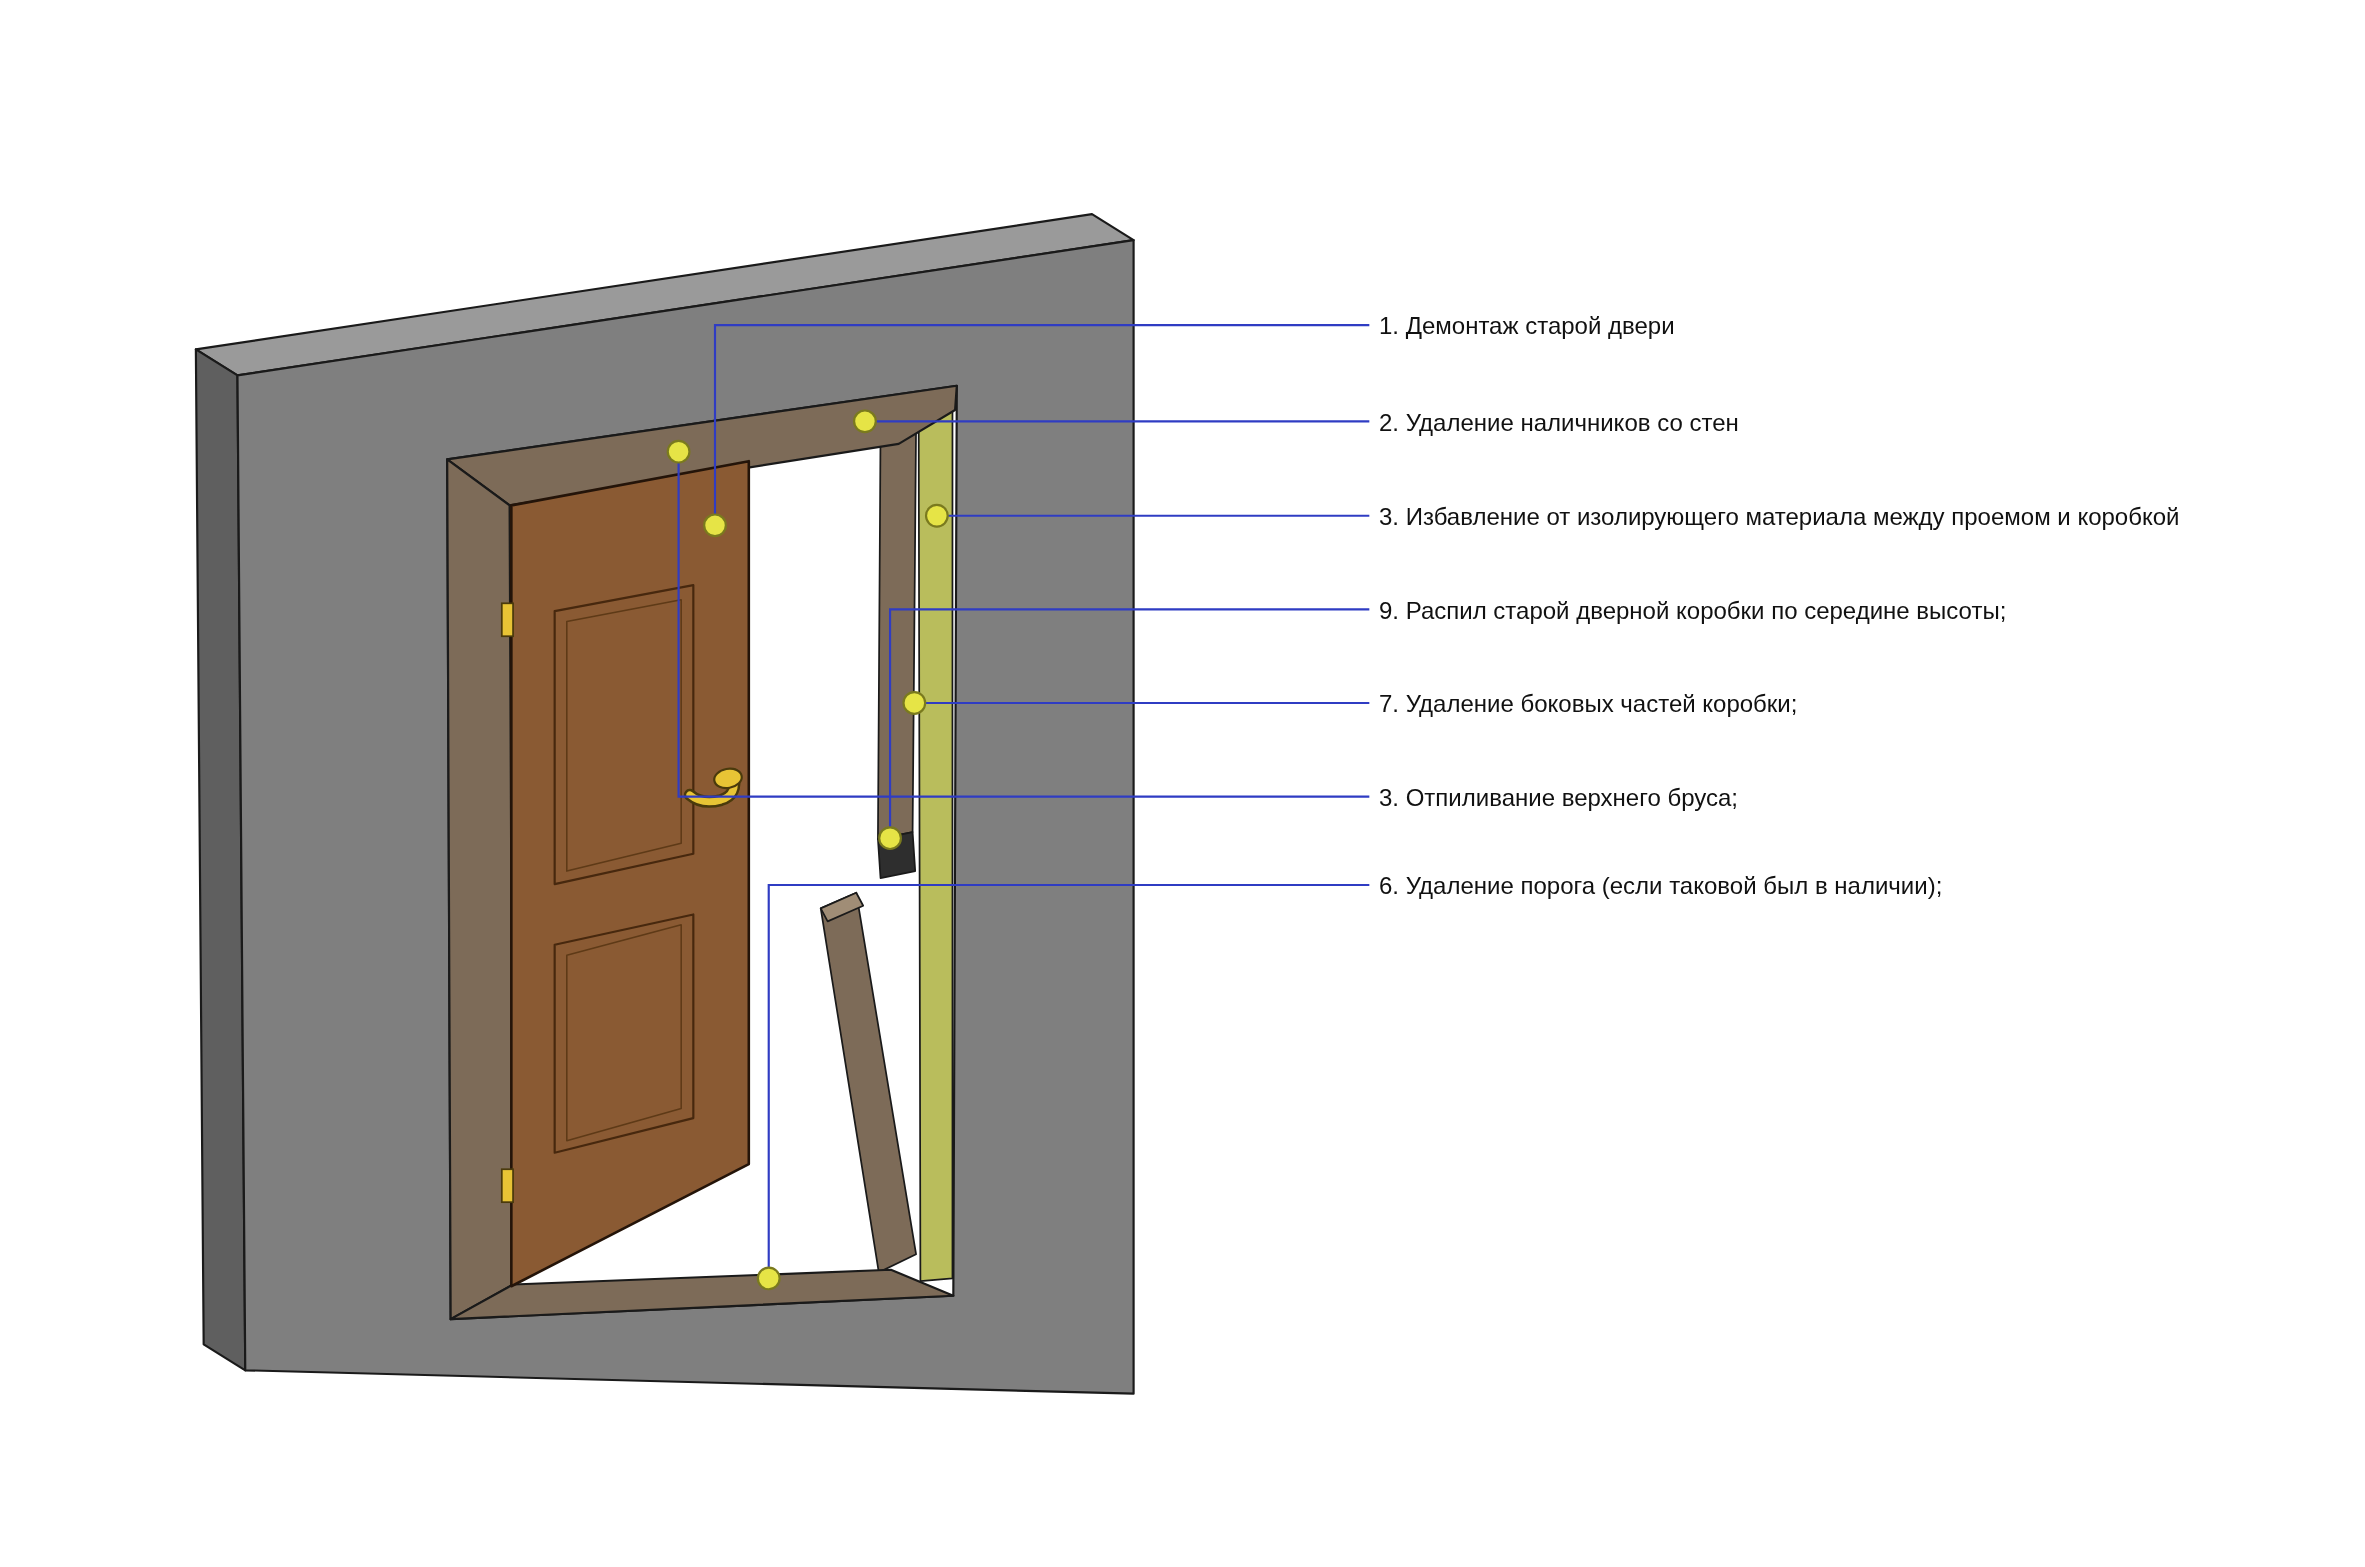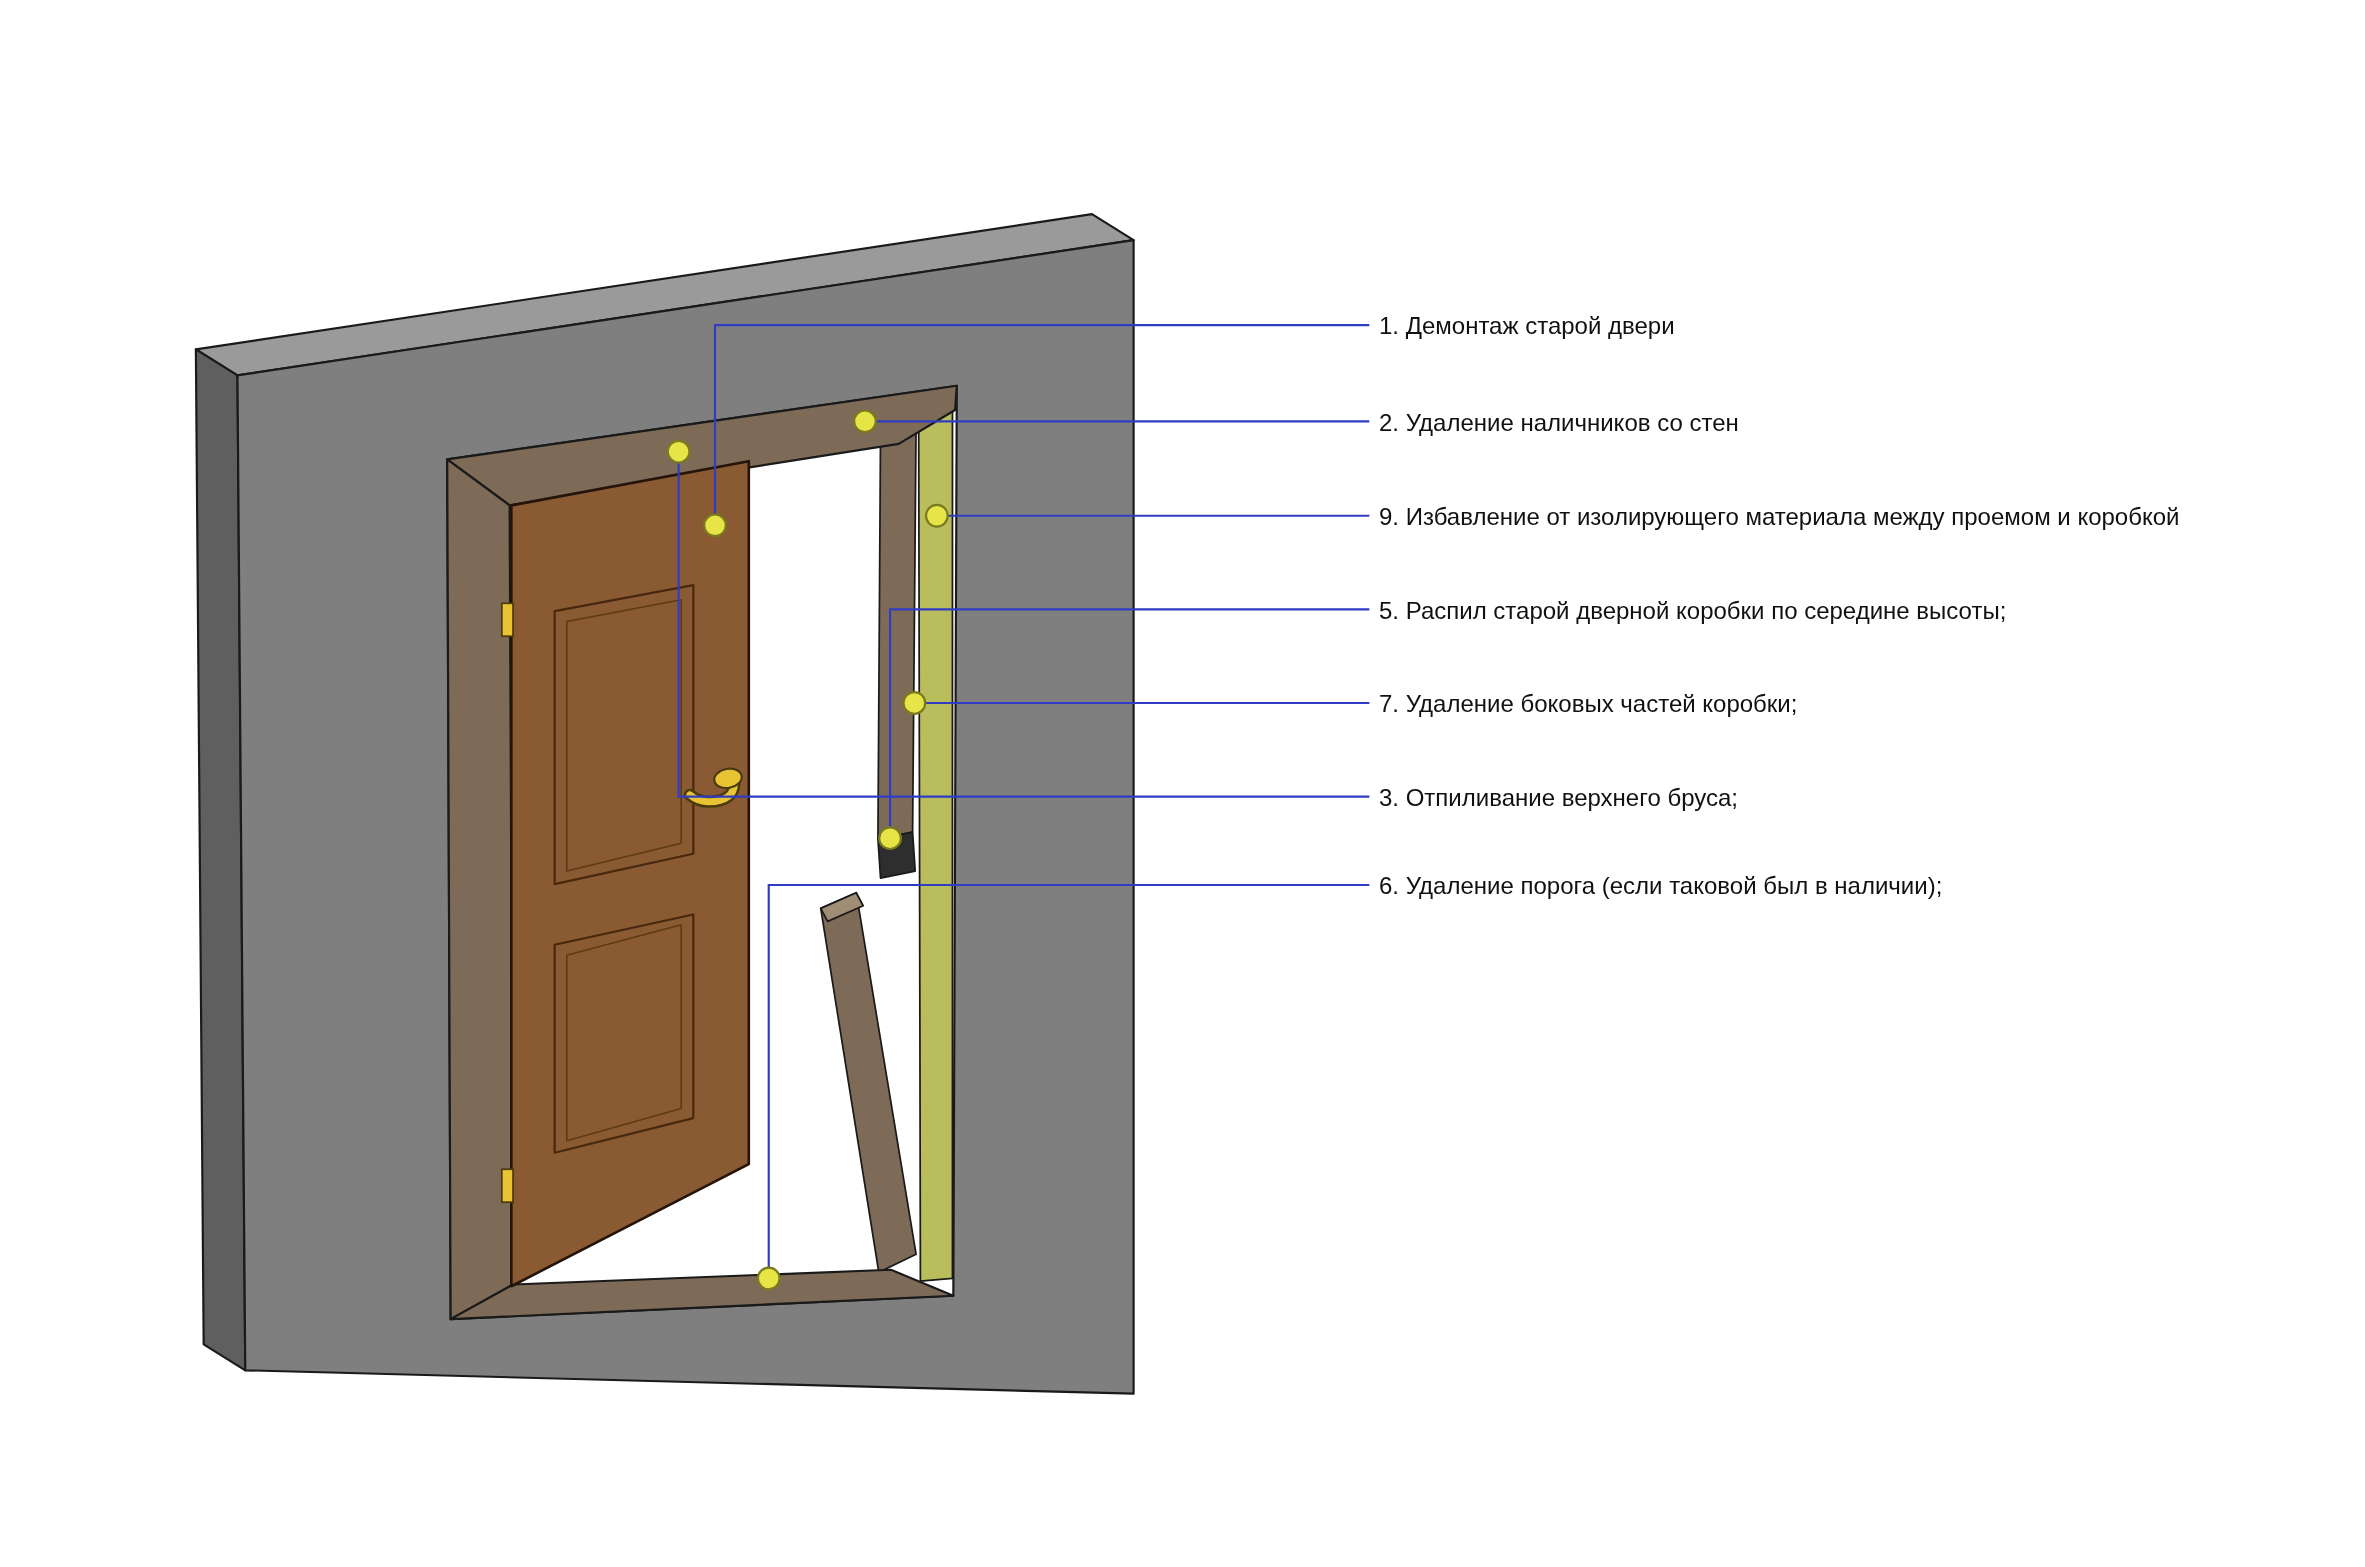--- a/index.html
+++ b/index.html
@@ -81,21 +81,21 @@
       <circle cx="1027" cy="967" r="12.5"></circle>
       <circle cx="1055" cy="811" r="12.5"></circle>
       <circle cx="783" cy="521" r="12.5"></circle>
       <circle cx="887" cy="1475" r="12.5"></circle>
     </g>
   </svg>
 
   <div class="steps">
     <div class="step" style="top:309px">1. Демонтаж старой двери</div>
     <div class="step" style="top:406px">2. Удаление наличников со стен</div>
-    <div class="step" style="top:500px">9. Избавление от изолирующего материала между проемом и коробкой</div>
-    <div class="step" style="top:594px">5. Распил старой дверной коробки по середине высоты;</div>
+    <div class="step" style="top:500px">3. Избавление от изолирующего материала между проемом и коробкой</div>
+    <div class="step" style="top:594px">9. Распил старой дверной коробки по середине высоты;</div>
     <div class="step" style="top:687px">7. Удаление боковых частей коробки;</div>
     <div class="step" style="top:781px">3. Отпиливание верхнего бруса;</div>
     <div class="step" style="top:869px">6. Удаление порога (если таковой был в наличии);</div>
   </div>
 
 </div>
 
 
 </body></html>

